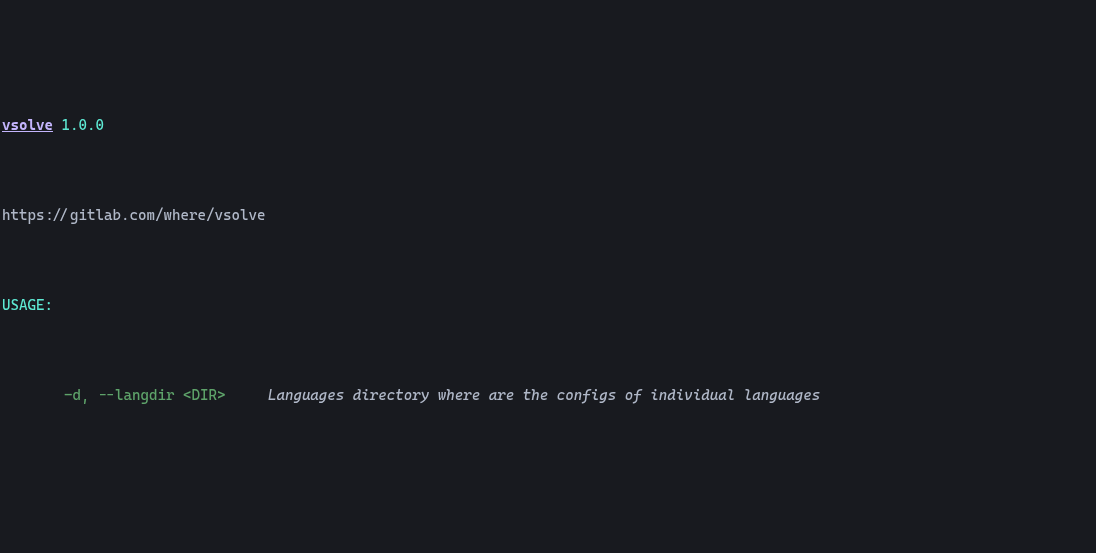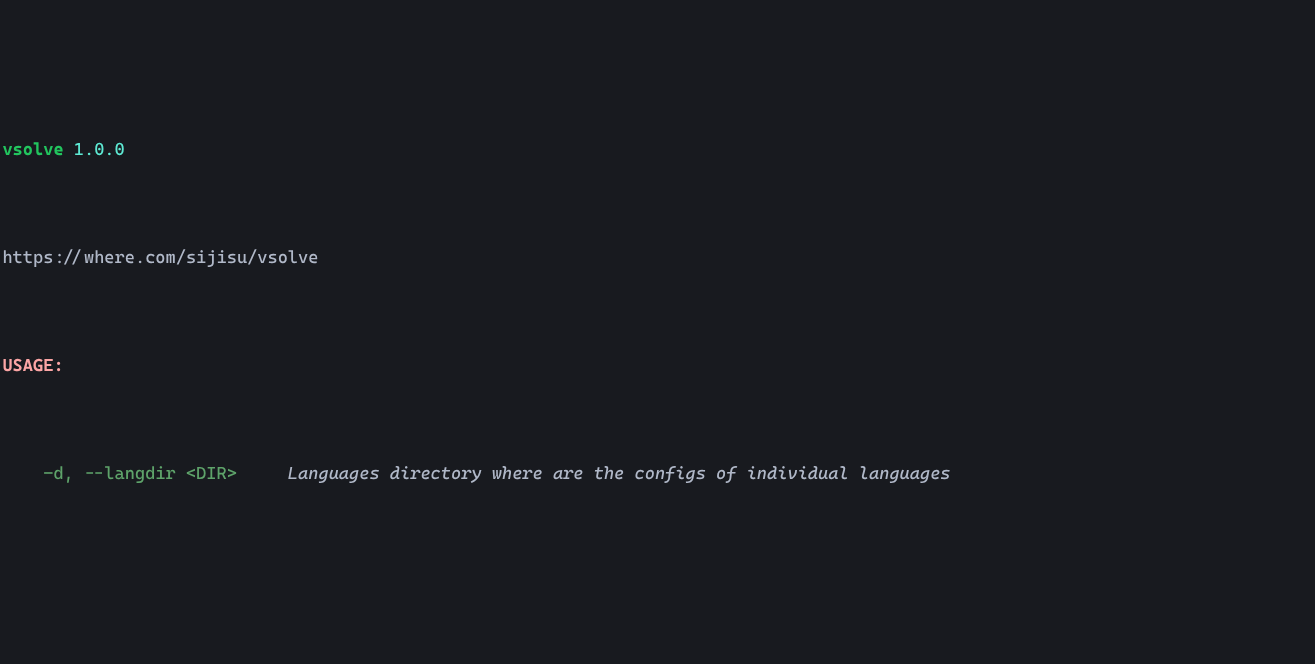--- a/index.html
+++ b/index.html
@@ -17,28 +17,29 @@
       width: 1096px;
       height: 553px;
       overflow: hidden;
       white-space: pre;
     }
     .header-version {
       color: #5eead4;
     }
     .app-name-bold {
       font-weight: bold;
-      color: #22c55e;
+      color: #c4b5fd;
+      text-decoration: underline;
     }
     .section-header {
-      color: #fca5a5;
-      font-weight: bold;
+      color: #5eead4;
     }
     .option-flag {
       color: #5ea36a;
+      margin-left: 28px;
     }
     .normal-text {
       color: #b0b8c8;
     }
     .line {
       display: block;
     }
     .indent1 {
       padding-left: 4ch;
     }
@@ -53,21 +54,21 @@
     }
   </style>
 </head>
 <body>
 
 
 
 <div>
 <span class="line"><span class="app-name-bold">vsolve</span> <span class="header-version">1.0.0</span></span>
 <span class="line"> </span>
-<span class="line normal-text">https://where.com/sijisu/vsolve</span>
+<span class="line normal-text">https://gitlab.com/where/vsolve</span>
 <span class="line"> </span>
 <span class="line section-header">USAGE:</span>
 <span class="line"> </span>
 <span class="line indent1"><span class="opt-col option-flag">-d, --langdir &lt;DIR&gt;</span> <span class="opt-desc normal-text">Languages directory where are the configs of individual languages</span></span>
 
 
 
 
 
 

